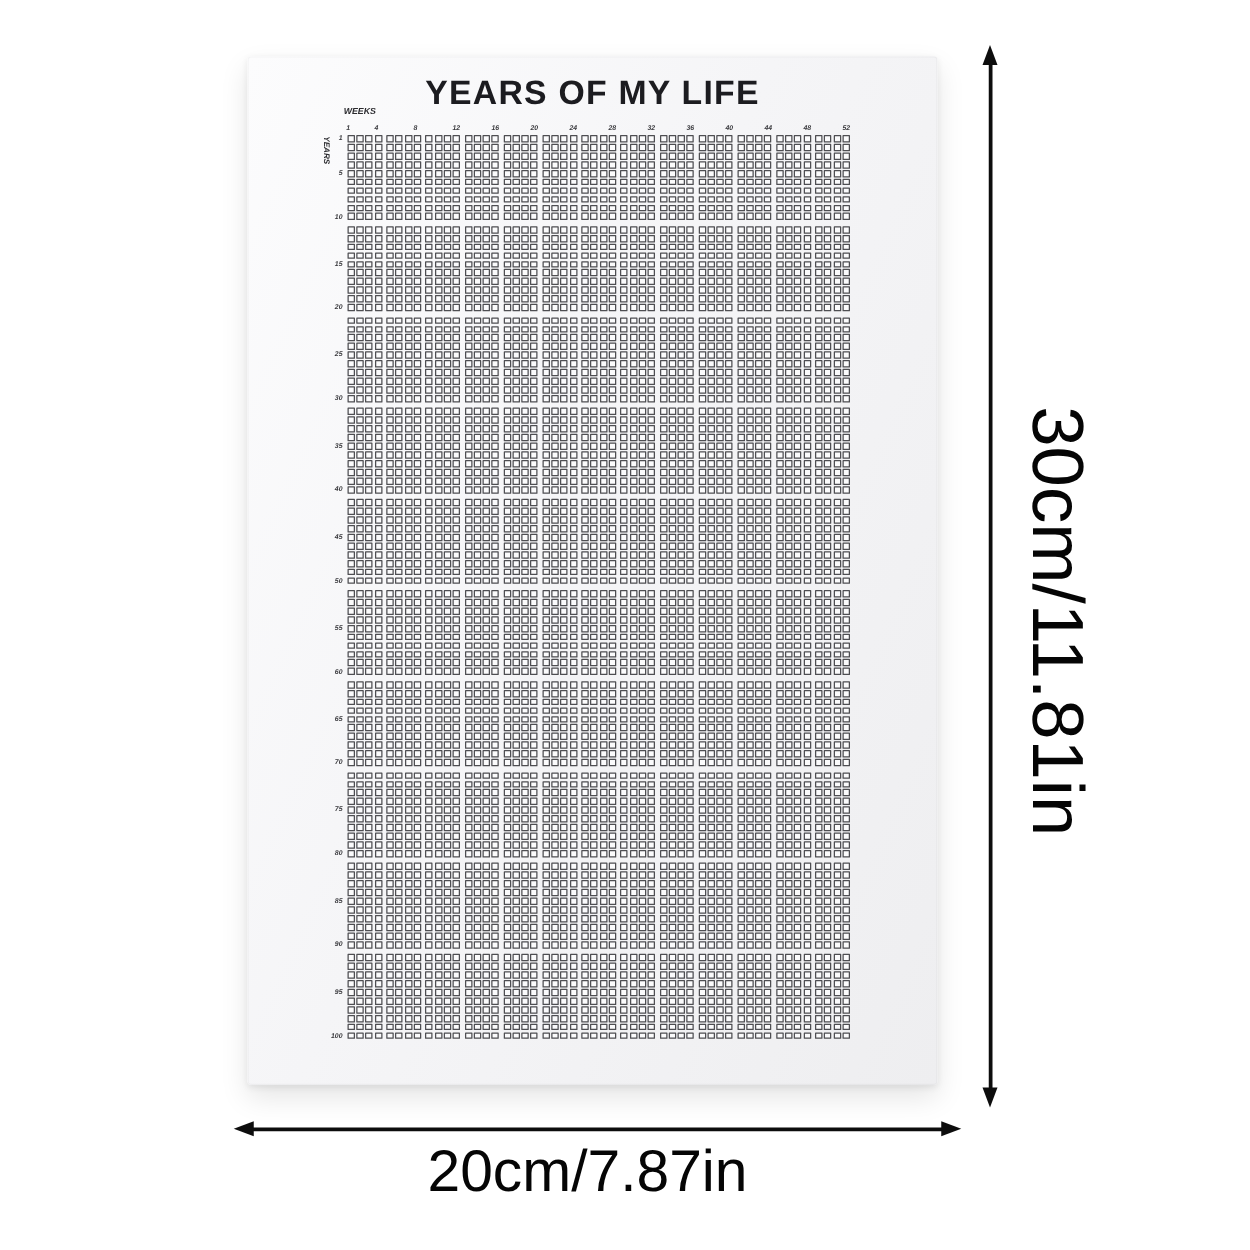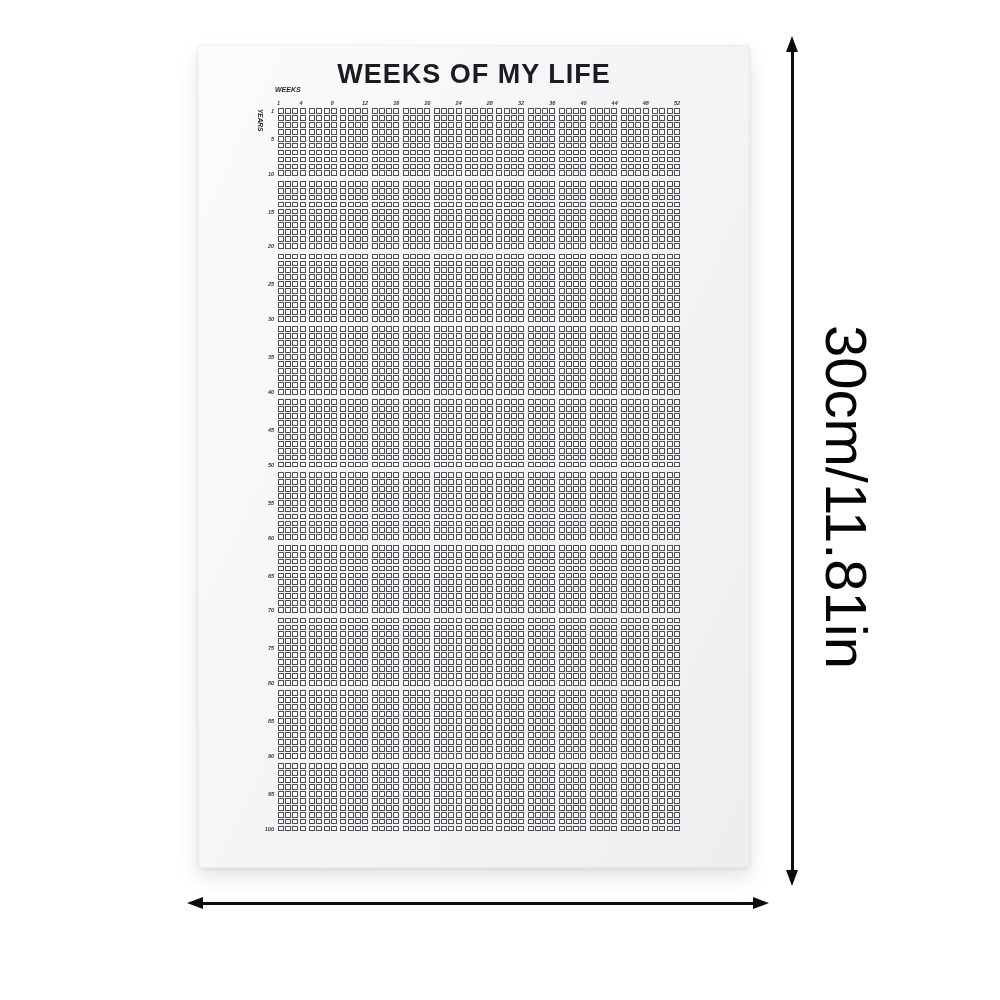--- a/index.html
+++ b/index.html
@@ -76,21 +76,21 @@
     transform:translate(-50%,-50%);
     font-size:47px; color:#050505;
   }
 </style>
 </head>
 <body>
 
 <div class="scene">
 
   <div class="poster">
-    <div class="poster-title">WEEKS OF MY LIFE</div>
+    <div class="poster-title">YEARS OF MY LIFE</div>
     <div class="weeks-axis-label">WEEKS</div>
     <div class="years-axis-label">YEARS</div>
     <div class="life-grid" id="life-grid">
         <b class="blk">
           <i class="c"></i>
           <i class="c"></i>
           <i class="c"></i>
           <i class="c"></i>
           <i class="c"></i>
           <i class="c"></i>
@@ -5592,14 +5592,15 @@
     <div class="line"></div>
     <div class="ah-down"></div>
   </div>
   <div class="height-label">30cm/11.81in</div>
 
   <div class="h-arrow">
     <div class="ah-left"></div>
     <div class="line"></div>
     <div class="ah-right"></div>
   </div>
+  <div class="width-label">20cm/7.87in</div>
 
 </div>
 
 </body></html>

